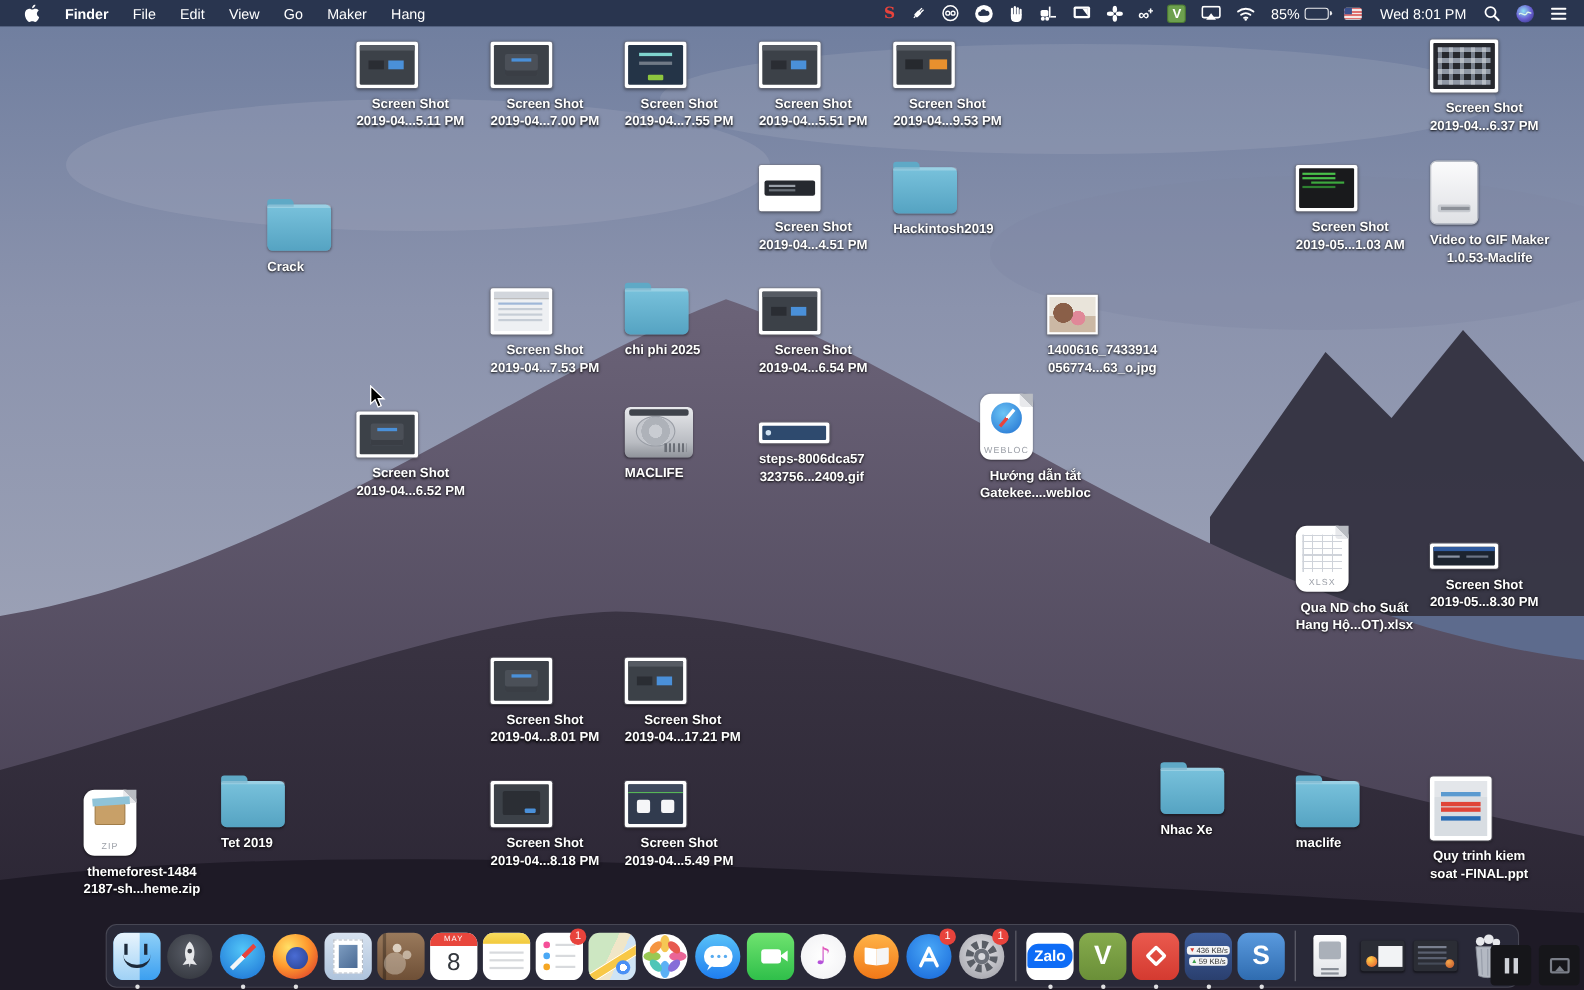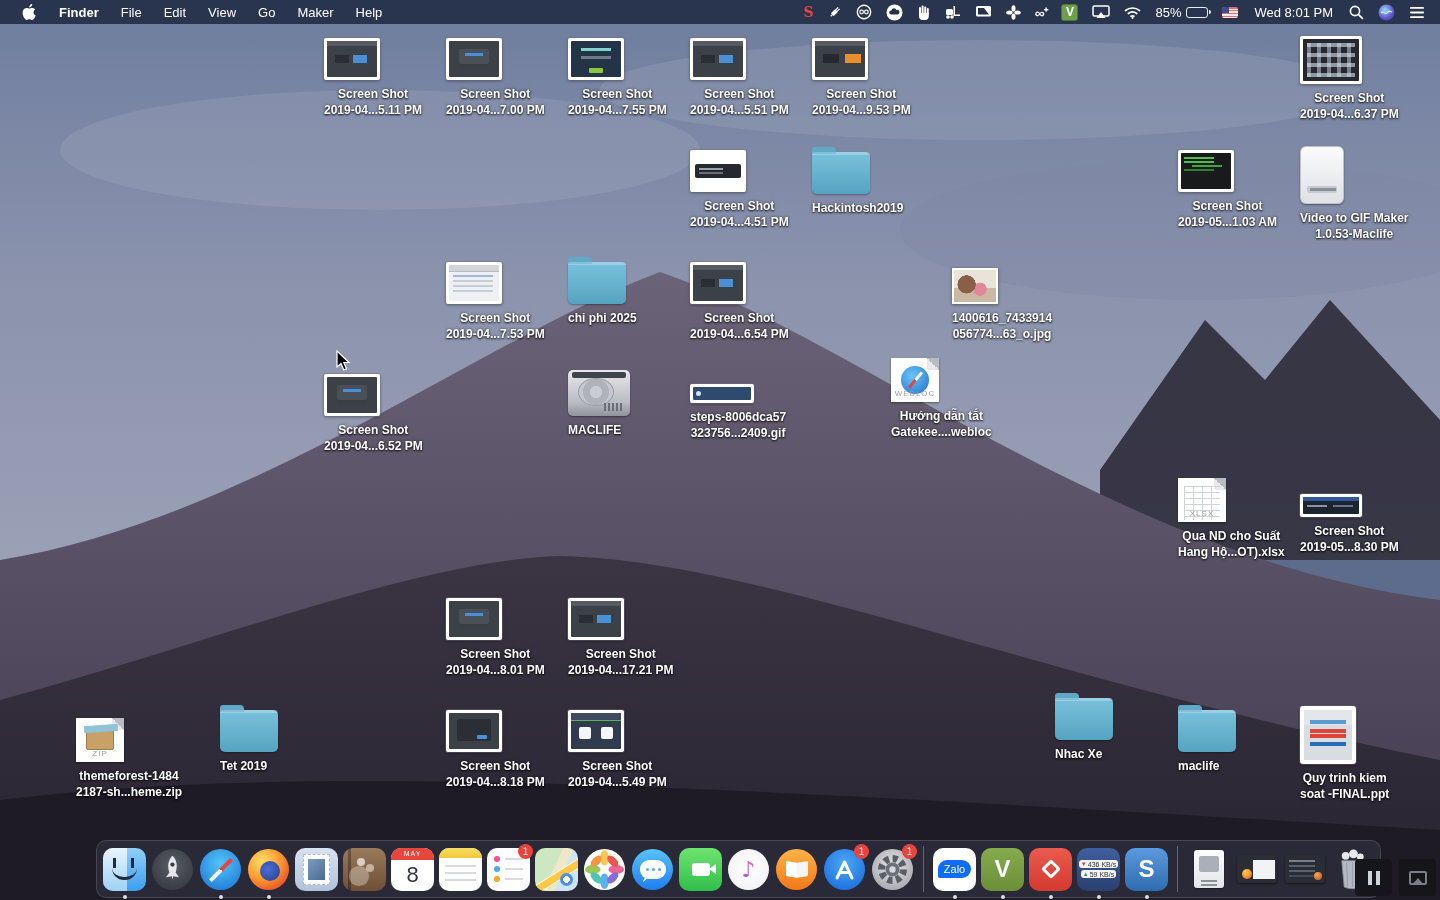--- a/index.html
+++ b/index.html
@@ -86,21 +86,21 @@
     background:radial-gradient(circle at 50% 50%, #c9ccd2 0 28%, #aeb2b9 29% 60%, #c5c8ce 61%); border:1px solid #9a9ea6; }
   .hdd::after { content:""; position:absolute; right:6px; bottom:5px; width:20px; height:8px;
     background:repeating-linear-gradient(90deg,#6a6e76 0 2px, transparent 2px 4px); }
   .hdd .cap { position:absolute; left:4px; top:2px; right:4px; height:6px; background:#3f434b; border-radius:2px; }
 
   .wdrive { width:44px; height:58px; background:linear-gradient(#fbfbfc,#dfe1e5); border-radius:6px; position:relative;
     box-shadow:0 1px 2px rgba(0,0,0,.4); border:1px solid #c0c3c9; }
   .wdrive::before { content:""; position:absolute; left:6px; bottom:10px; right:6px; height:7px; background:#c7cad0; border-radius:2px; }
   .wdrive::after { content:""; position:absolute; left:9px; bottom:12px; width:26px; height:3px; background:#8c9098; }
 
-  .page { width:48px; height:44px; background:#fff; border-radius:0; position:relative;
+  .page { width:48px; height:60px; background:#fff; border-radius:10px; position:relative;
     box-shadow:0 1px 2px rgba(0,0,0,.4); }
   .page .ear { position:absolute; right:0; top:0; width:12px; height:12px; background:linear-gradient(225deg,#b9bcc2 50%, #e8e9ec 50%); border-radius:0 0 0 3px; }
   .page .ftype { position:absolute; bottom:4px; left:0; right:0; text-align:center; font-size:8px; color:#9a9ea6; letter-spacing:1px; }
   .xlsx-grid { position:absolute; left:6px; top:8px; width:36px; height:34px;
     background:repeating-linear-gradient(#cfd3da 0 1px, transparent 1px 6px),
                repeating-linear-gradient(90deg,#cfd3da 0 1px, transparent 1px 9px); }
   .zip-box { position:absolute; left:10px; top:12px; width:28px; height:20px; background:#c8a068; border:1px solid #a07c48; border-radius:2px; }
   .zip-box::before { content:""; position:absolute; left:-3px; top:-6px; width:34px; height:7px; background:#8fc3d8; transform:rotate(-4deg); }
   .webloc-compass { position:absolute; left:10px; top:8px; width:28px; height:28px; border-radius:50%;
     background:radial-gradient(circle at 40% 35%, #6cc4f5, #1f6fd0); }
@@ -175,21 +175,21 @@
   .ft-cam::after { content:""; position:absolute; right:-7px; top:1.5px; width:0; height:0; border:5px solid transparent; border-right:7px solid #fff; transform:translateX(-1px); }
   .i-itunes { background:radial-gradient(#fff, #f0f0f3); display:flex; align-items:center; justify-content:center; }
   .itunes-note { font-size:22px; background:linear-gradient(#f55fb0,#9b4dea); -webkit-background-clip:text; background-clip:text; color:transparent; font-family:"DejaVu Sans", sans-serif; }
   .i-books { background:linear-gradient(#ffb347,#f07818); display:flex; align-items:center; justify-content:center; }
   .book { width:22px; height:15px; position:relative; }
   .book::before { content:""; position:absolute; left:0; width:11px; height:15px; background:#fff; transform:skewY(8deg); border-radius:1px 0 0 2px; }
   .book::after { content:""; position:absolute; right:0; width:11px; height:15px; background:#f5f5f5; transform:skewY(-8deg); border-radius:0 1px 2px 0; }
   .i-appstore { background:radial-gradient(circle at 50% 35%, #4aa8f7, #1565d8); display:flex; align-items:center; justify-content:center; }
   .i-sysprefs { background:radial-gradient(circle at 50% 40%, #e4e4e8, #9a9aa2); display:flex; align-items:center; justify-content:center; }
   .i-zalo { background:#fff; display:flex; align-items:center; justify-content:center; }
-  .zalo-bub { background:#0e6cf6; color:#fff; font-size:11px; font-weight:normal; padding:3px 6px; border-radius:10px 10px 10px 2px; }
+  .zalo-bub { background:#0e6cf6; color:#fff; font-size:14px; font-weight:bold; padding:3px 6px; border-radius:10px 10px 10px 2px; }
   .i-vapp { background:linear-gradient(#86ab4d,#6a8f38); display:flex; align-items:center; justify-content:center; color:#fff; font-size:24px; font-weight:bold; }
   .i-reddiamond { background:linear-gradient(#ea5a4e,#d43a30); display:flex; align-items:center; justify-content:center; }
   .rd-shape { width:14px; height:14px; border:3px solid #fff; transform:rotate(45deg); border-radius:2px; }
   .i-downloader { background:linear-gradient(#3f5f9e,#2a3f6e); display:flex; flex-direction:column; align-items:center; justify-content:center; gap:2px; }
   .pill { background:#f2f3f5; border-radius:3px; font-size:7px; color:#333; padding:0.5px 2px; white-space:nowrap; display:flex; align-items:center; gap:1px; }
   .pill .dn { color:#d43a30; font-size:6px; } .pill .up { color:#3a9e4a; font-size:6px; }
   .i-snagit { background:linear-gradient(#5a9ade,#2f6cb0); display:flex; align-items:center; justify-content:center; color:#fff; font-size:24px; font-weight:bold; }
   .i-docstack { background:transparent; display:flex; align-items:center; justify-content:center; }
   .docpage { width:30px; height:38px; background:linear-gradient(#fdfdfe,#e3e5e9); border-radius:3px; position:relative; box-shadow:0 1px 2px rgba(0,0,0,.4); }
   .docpage::before { content:""; position:absolute; left:5px; top:6px; right:5px; height:16px; background:#aab0b9; border-radius:2px; }
@@ -251,21 +251,21 @@
         <svg width="14" height="16" viewBox="0 0 14 16">
             <path fill="#fff" d="M11.5 8.6c0-2 1.6-3 1.7-3.1-.9-1.4-2.4-1.6-2.9-1.6-1.2-.1-2.4.7-3 .7-.6 0-1.6-.7-2.6-.7C3.3 4 2 4.7 1.3 5.9c-1.4 2.4-.4 6 1 8 .7 1 1.5 2.1 2.5 2 1 0 1.4-.6 2.6-.6 1.2 0 1.5.6 2.6.6 1.1 0 1.8-1 2.5-2 .8-1.1 1.1-2.2 1.1-2.3 0 0-2.1-.8-2.1-3zM9.4 2.2c.5-.7.9-1.6.8-2.2-.8 0-1.7.5-2.2 1.2-.5.6-.9 1.5-.8 2.2.8.1 1.7-.5 2.2-1.2z"></path>
           </svg>
       </span>
       <span class="mitem mb-appname">Finder</span>
       <span class="mitem">File</span>
       <span class="mitem">Edit</span>
       <span class="mitem">View</span>
       <span class="mitem">Go</span>
       <span class="mitem">Maker</span>
-      <span class="mitem">Help</span>
+      <span class="mitem">Hang</span>
     </div>
     <div class="mb-right">
       <span class="sitem sketch-s">S</span>
       <span class="sitem">
         <svg width="14" height="14" viewBox="0 0 14 14">
             <g fill="#fff" transform="rotate(45 7 7)">
               <rect x="5" y="5" width="4" height="6" rx="1"></rect>
               <rect x="5.4" y="1.5" width="1.2" height="4"></rect>
               <rect x="7.4" y="1.5" width="1.2" height="4"></rect>
               <rect x="6.4" y="11" width="1.2" height="2"></rect>
@@ -442,20 +442,24 @@
         <div class="scr v-terminal"></div>
       </div>
     <div class="lbl">Screen Shot
 2019-05...1.03 AM</div>
   </div>
   <div class="dicon" style="left:1300px;top:146px">
     <div class="wdrive"></div>
     <div class="lbl">Video to GIF Maker
 1.0.53-Maclife</div>
   </div>
+  <div class="dicon" style="left:243px;top:186px">
+    <div class="folder"></div>
+    <div class="lbl">Crack</div>
+  </div>
 
   <div class="dicon" style="left:446px;top:262px">
     <div class="thumb">
         <div class="scr v-light"></div>
       </div>
     <div class="lbl">Screen Shot
 2019-04...7.53 PM</div>
   </div>
   <div class="dicon" style="left:568px;top:262px">
     <div class="folder"></div>
@@ -540,21 +544,21 @@
 
   <div class="dicon" style="left:76px;top:718px">
     <div class="page">
       <div class="ear"></div>
         <div class="zip-box"></div>
       <div class="ftype">ZIP</div>
     </div>
     <div class="lbl">themeforest-1484
 2187-sh...heme.zip</div>
   </div>
-  <div class="dicon" style="left:220px;top:710px">
+  <div class="dicon" style="left:201px;top:710px">
     <div class="folder"></div>
     <div class="lbl">Tet 2019</div>
   </div>
   <div class="dicon" style="left:446px;top:710px">
     <div class="thumb">
         <div class="scr v-dialog3"></div>
       </div>
     <div class="lbl">Screen Shot
 2019-04...8.18 PM</div>
   </div>

